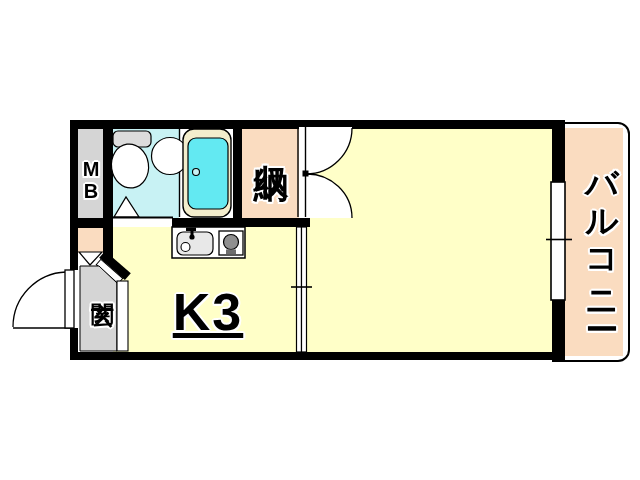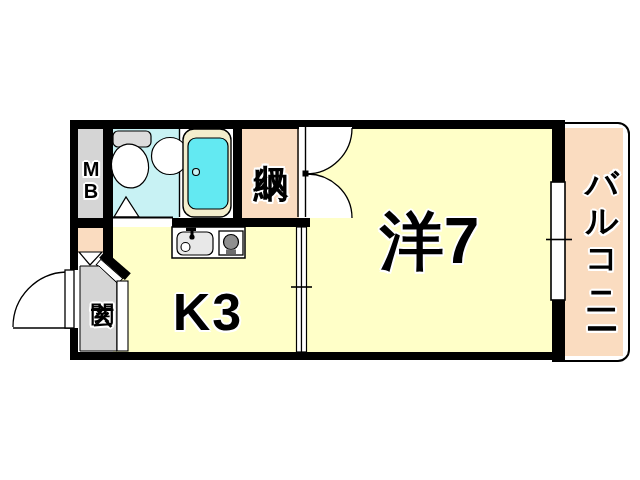--- a/index.html
+++ b/index.html
@@ -13,21 +13,21 @@
   .tatami{background:#ffffc8;}
   .gray{background:#d5d5d5;}
   #shape-layer{position:absolute;left:0;top:0;z-index:3;pointer-events:none;}
   .lbl{position:absolute;z-index:5;color:#000;font-weight:bold;
        text-shadow:2px 0 0 #fff,-2px 0 0 #fff,0 2px 0 #fff,0 -2px 0 #fff,
                    1.5px 1.5px 0 #fff,-1.5px -1.5px 0 #fff,1.5px -1.5px 0 #fff,-1.5px 1.5px 0 #fff;
        white-space:nowrap;}
   .vert{writing-mode:vertical-rl;}
   .vert-up{writing-mode:vertical-rl;text-orientation:upright;}
   #lbl-room{left:352px;top:198px;width:155px;text-align:center;font-size:64px;}
-  #lbl-kitchen{left:162px;top:282px;width:92px;text-align:center;font-size:52px;letter-spacing:2px;}
+  #lbl-kitchen{left:162px;top:282px;width:92px;text-align:center;font-size:52px;letter-spacing:2px;text-decoration:underline;}
   #lbl-storage{left:247px;top:136px;font-size:35px;letter-spacing:4px;}
   #lbl-genkan{left:88px;top:283px;font-size:23px;letter-spacing:2px;}
   #lbl-mb{left:80px;top:158px;font-size:20px;line-height:22px;}
   #lbl-balcony{left:579px;top:146px;font-size:33px;letter-spacing:4px;}
   #balcony{position:absolute;left:552px;top:122px;width:78px;height:240px;z-index:0;
            background:#fff;border:2px solid #000;border-radius:0 12px 12px 0;box-sizing:border-box;}
   #balcony-inner{position:absolute;left:0;top:4px;bottom:4px;right:5px;background:#fadcc0;}
 </style>
 </head>
 <body>
@@ -105,20 +105,19 @@
     <rect x="302.5" y="170.5" width="6" height="6" fill="#000"></rect>
 
     <rect x="296.5" y="227" width="5" height="125" fill="#fff" stroke="#000" stroke-width="1.2"></rect>
     <rect x="301.5" y="227" width="5" height="125" fill="#fff" stroke="#000" stroke-width="1.2"></rect>
     <line x1="291" y1="287" x2="312" y2="287" stroke="#000" stroke-width="1.6"></line>
 
     <rect x="551" y="182" width="14" height="118" fill="#fff" stroke="#000" stroke-width="1.6"></rect>
     <line x1="546" y1="239.5" x2="572" y2="239.5" stroke="#000" stroke-width="1.6"></line>
   </svg>
 
-  <div class="lbl" id="lbl-room">洋7</div>
   <div class="lbl" id="lbl-kitchen">K3</div>
   <div class="lbl vert" id="lbl-storage">収納</div>
   <div class="lbl vert" id="lbl-genkan">玄関</div>
   <div class="lbl vert-up" id="lbl-mb">MB</div>
   <div class="lbl vert" id="lbl-balcony">バルコニー</div>
 
 </div>
 
 </body></html>

